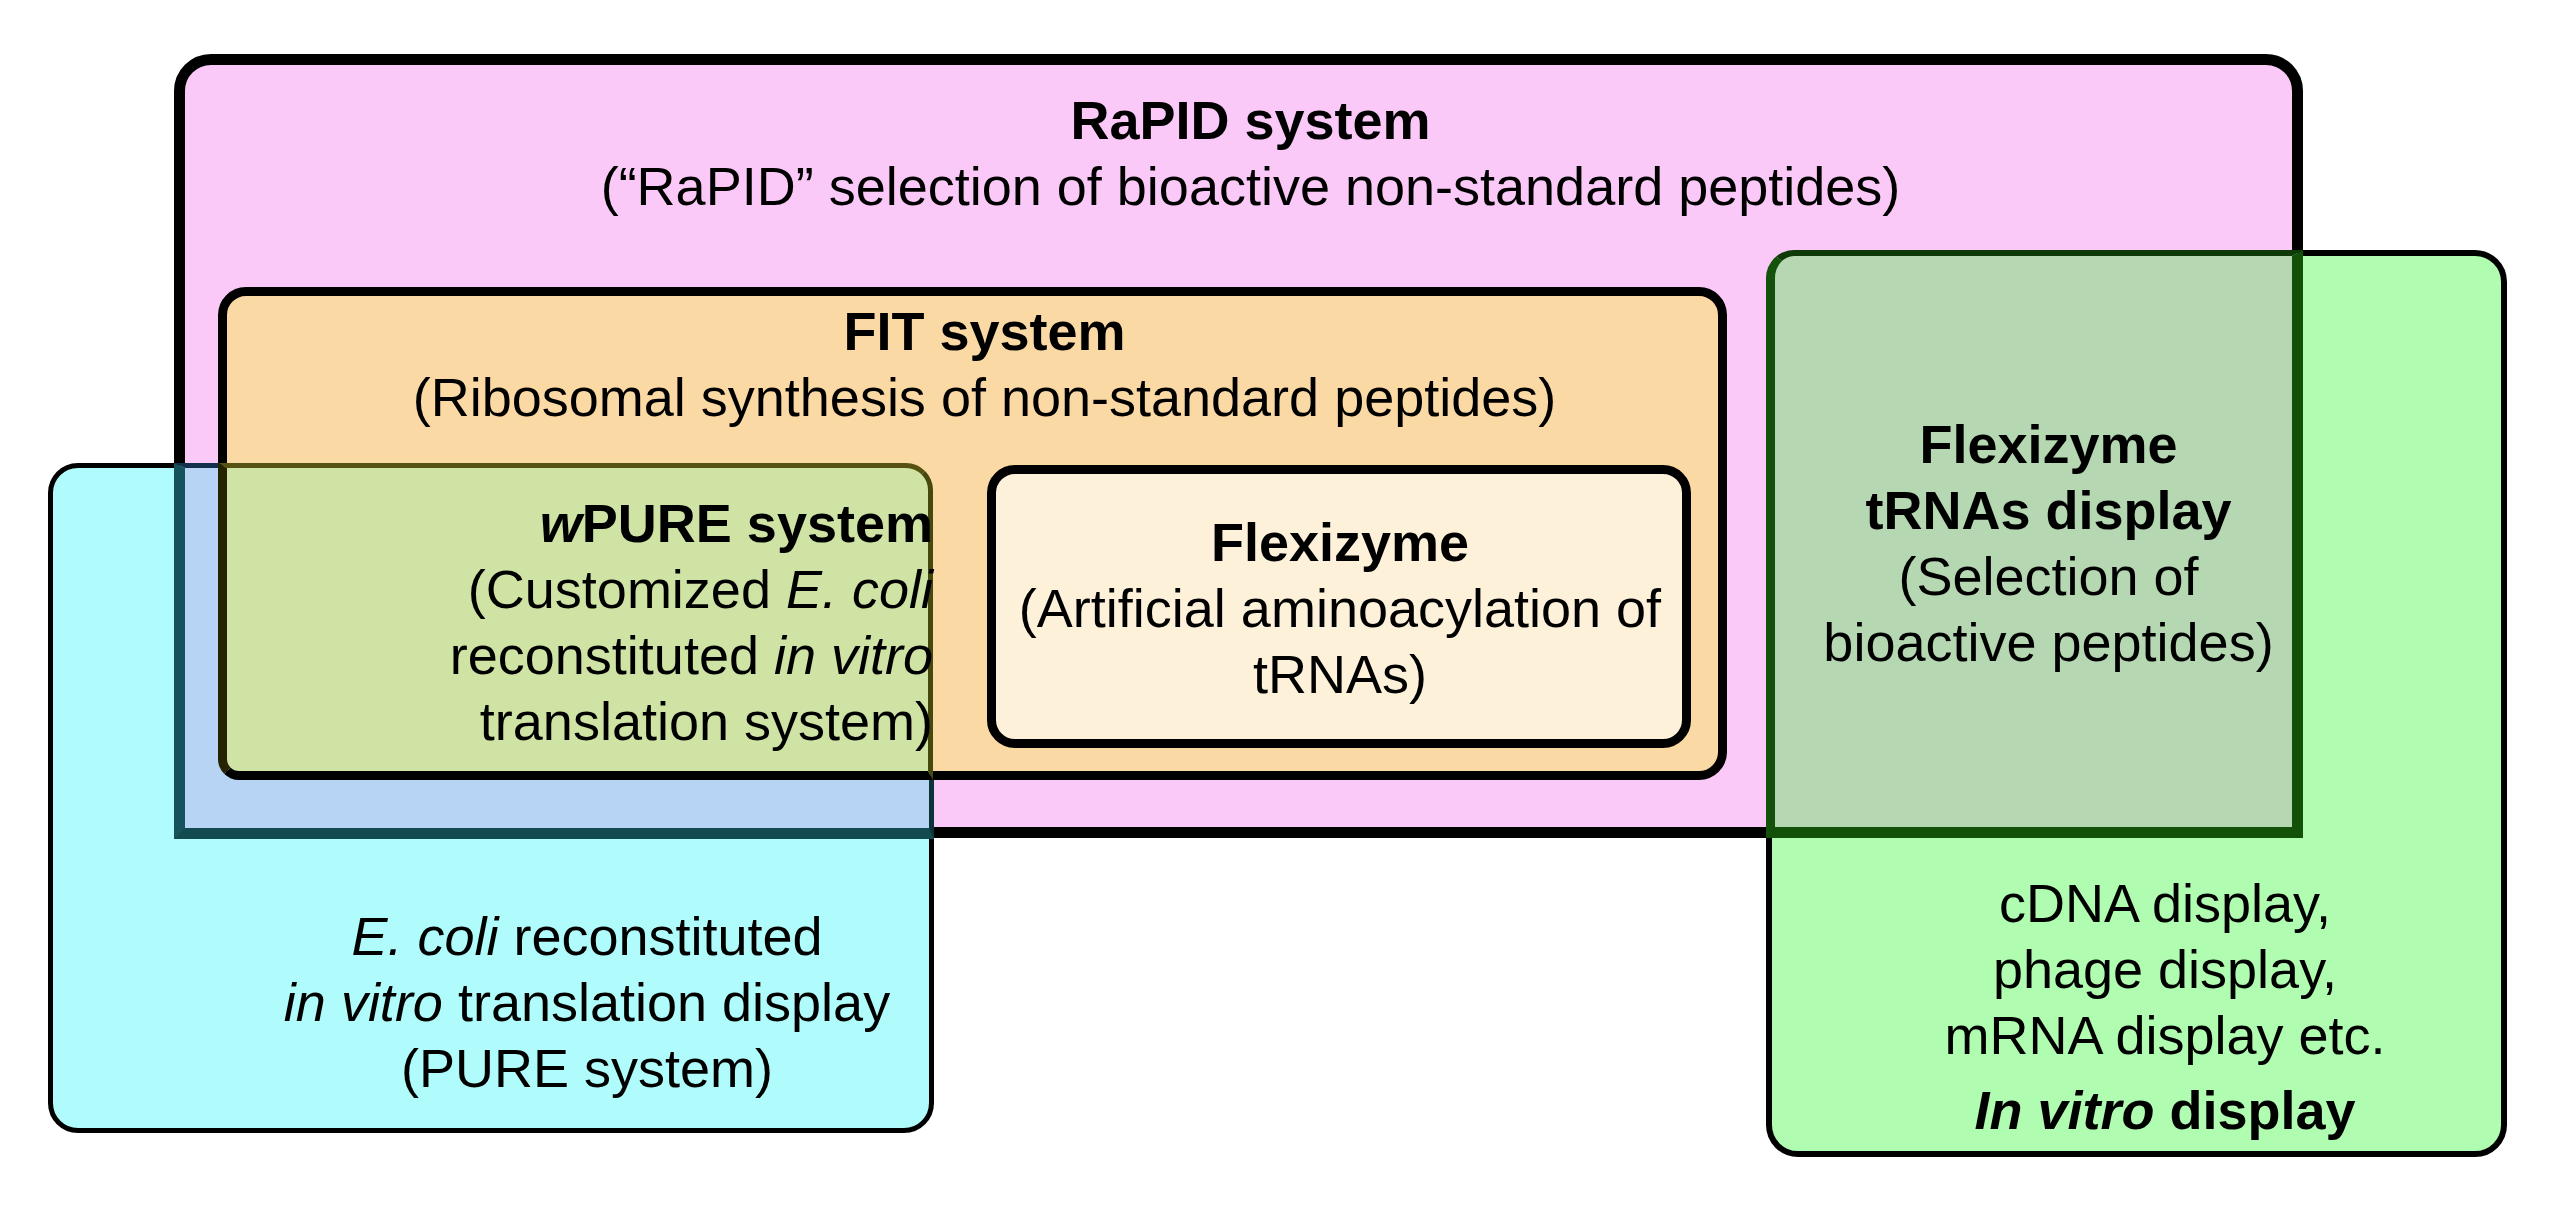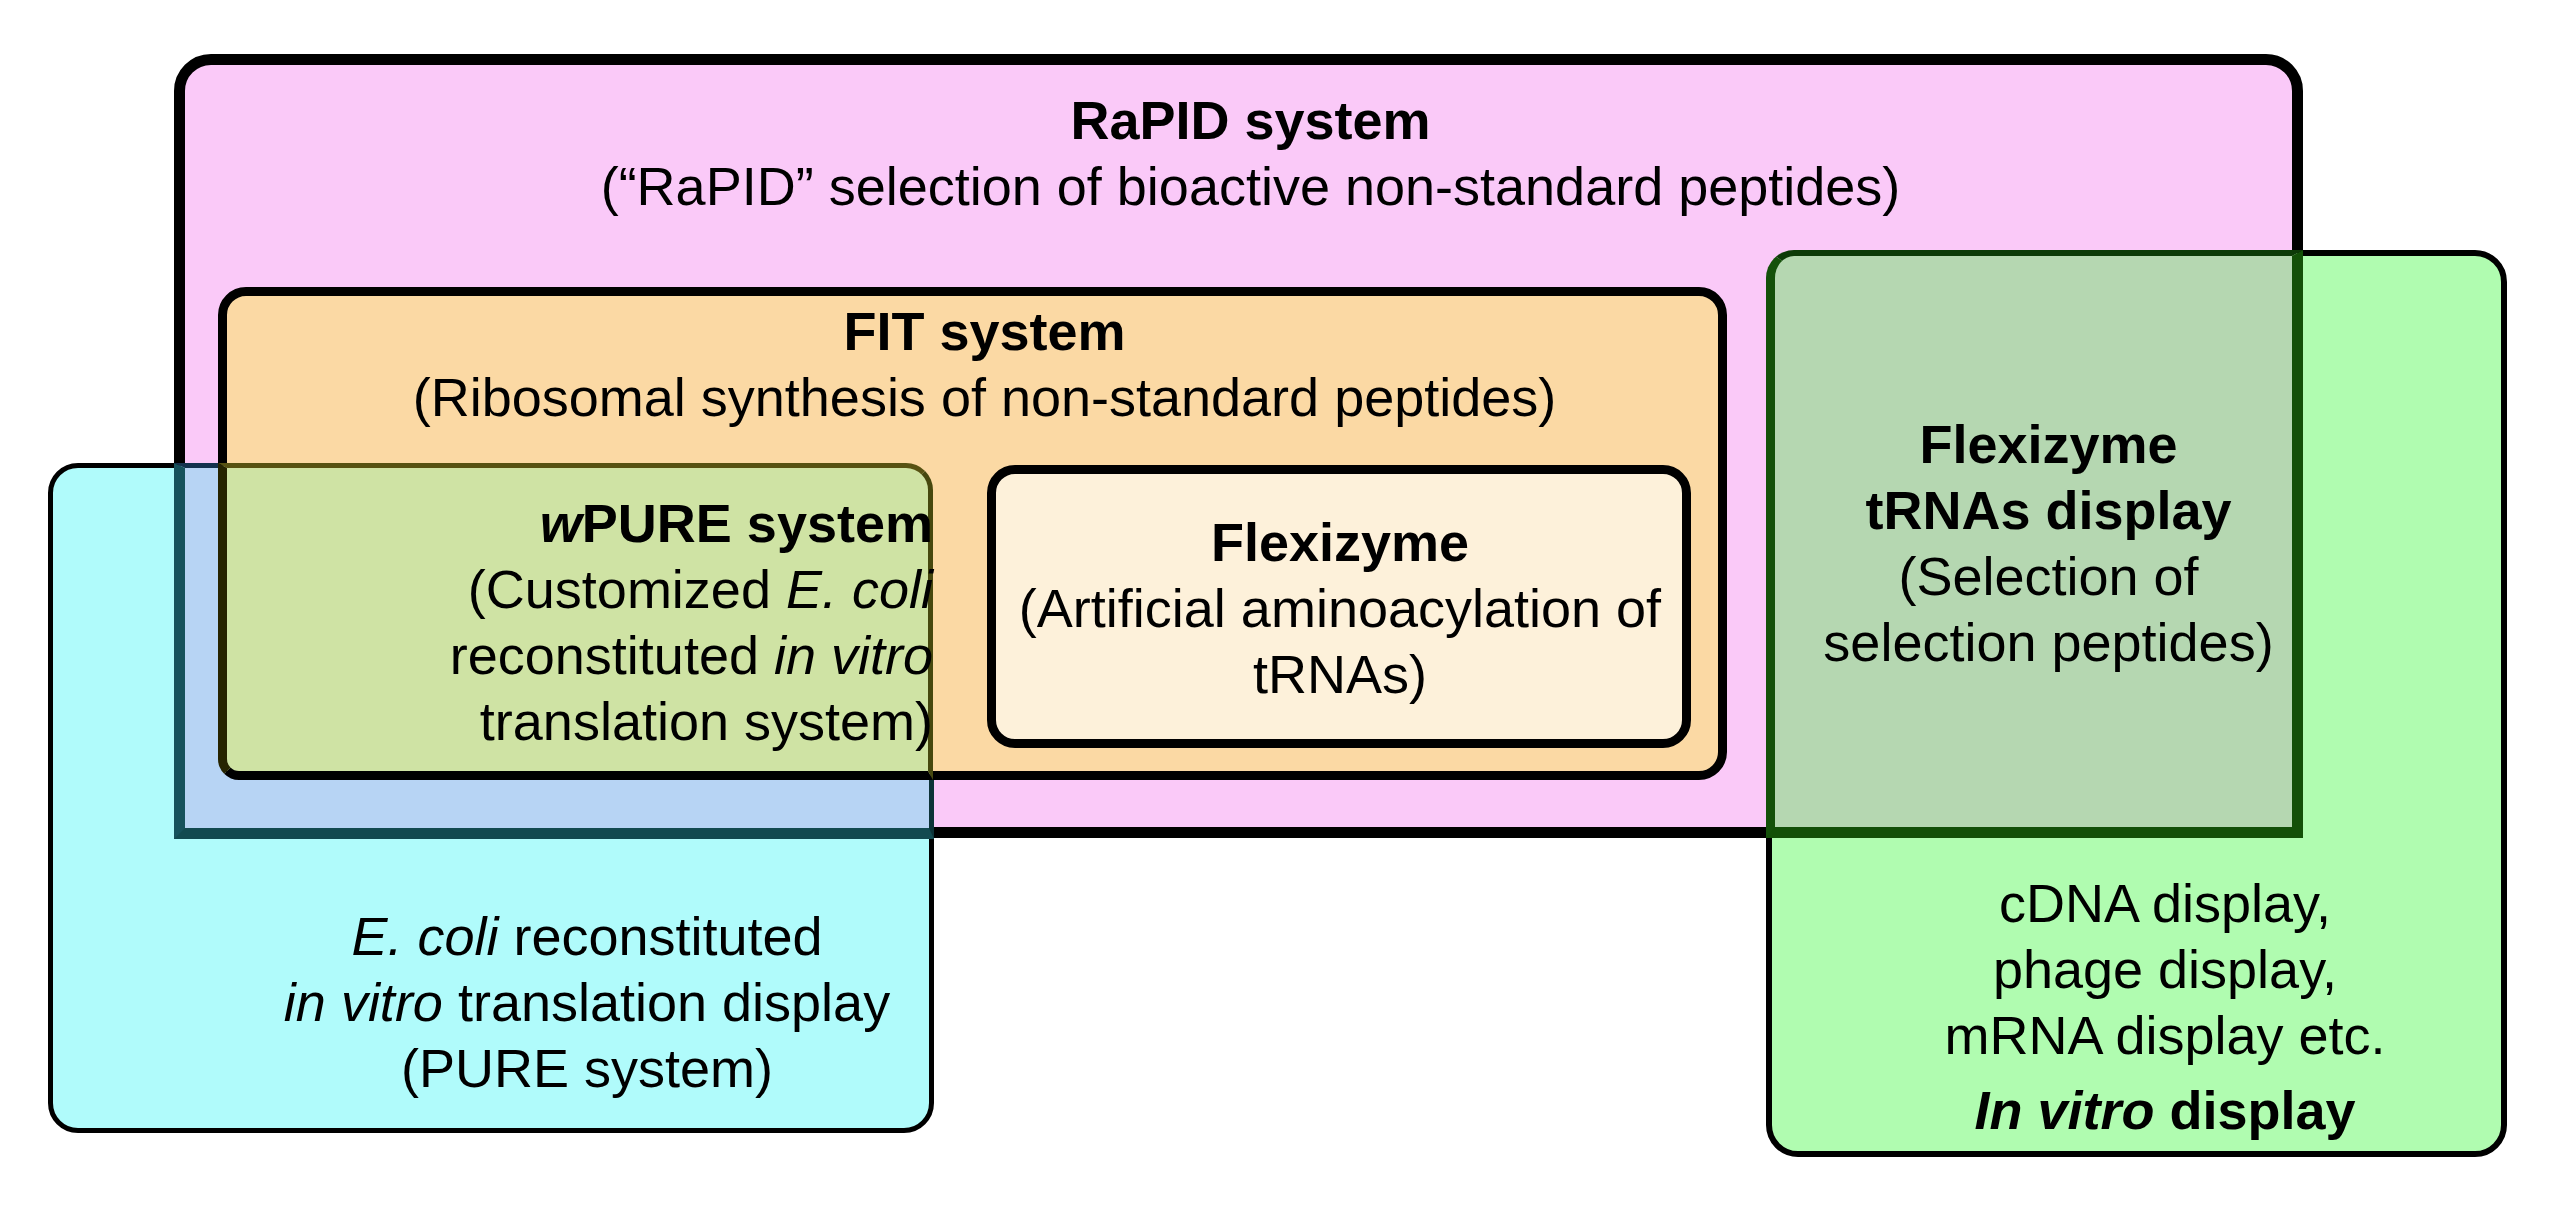--- a/index.html
+++ b/index.html
@@ -121,21 +121,21 @@
   <div class="txt t-flex">
     <div class="b">Flexizyme</div>
     <div>(Artificial aminoacylation of</div>
     <div>tRNAs)</div>
   </div>
 
   <div class="txt t-mod">
     <div class="b">Flexizyme</div>
     <div class="b">tRNAs display</div>
     <div>(Selection of</div>
-    <div>selection peptides)</div>
+    <div>bioactive peptides)</div>
   </div>
 
   <div class="txt t-pure">
     <div><span class="i">E. coli</span><span> reconstituted</span></div>
     <div><span class="i">in vitro</span><span> translation display</span></div>
     <div>(PURE system)</div>
   </div>
 
   <div class="txt t-disp">
     <div>cDNA display,</div>

